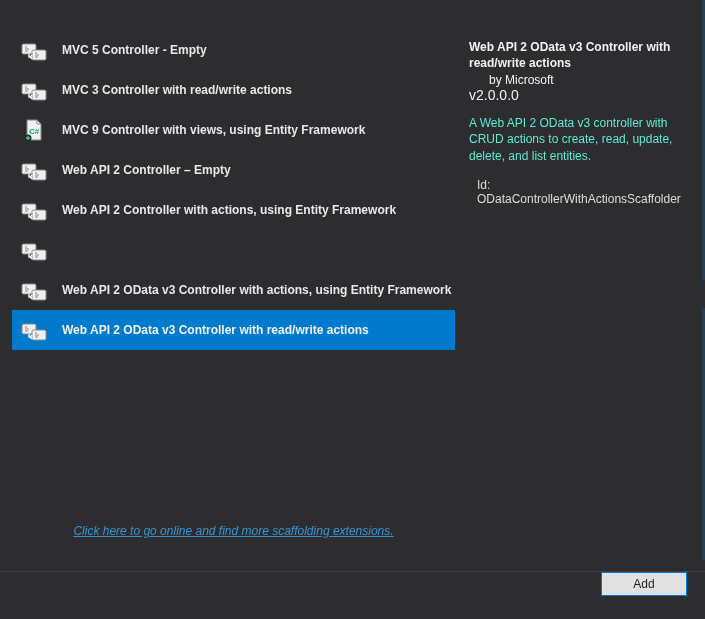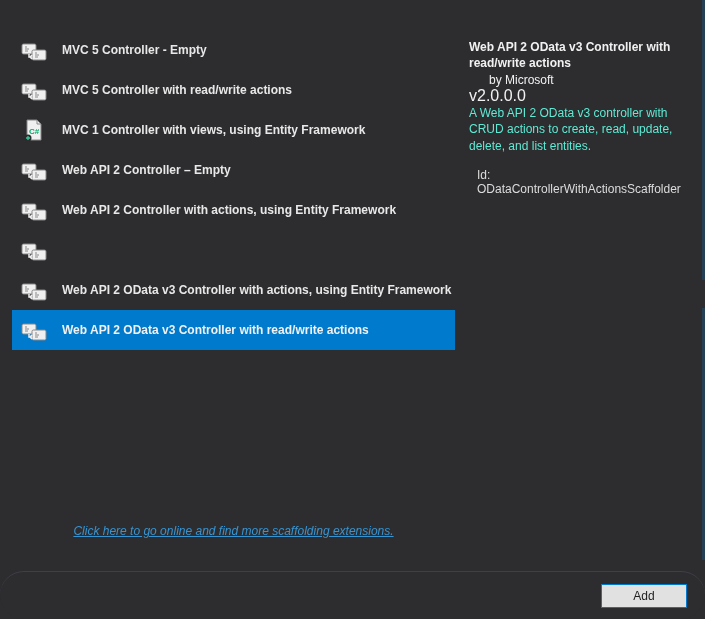--- a/index.html
+++ b/index.html
@@ -64,21 +64,22 @@
       font-size: 12px;
       line-height: 1.3;
       margin-bottom: 2px;
     }
     .detail-author {
       font-size: 12px;
       margin-bottom: 0;
       padding-left: 20px;
     }
     .detail-version {
-      font-size: 16px;
+      font-size: 14px;
+      margin-bottom: 12px;
     }
     .detail-desc {
       font-size: 12px;
       line-height: 1.35;
       margin-bottom: 14px;
       color: #5eead4;
     }
     .detail-id {
       font-size: 12px;
       color: #dcdcdc;
@@ -98,25 +99,24 @@
     }
     .button-bar {
       position: absolute;
       bottom: 0;
       left: 0;
       right: 0;
       height: 48px;
       background: #2d2d30;
       border-top: 1px solid #3f3f46;
       display: flex;
-      align-items: center;
+      align-items: flex-start;
       justify-content: flex-end;
       padding-right: 18px;
       gap: 8px;
-      border-radius: 24px;
     }
     .btn {
       min-width: 86px;
       height: 24px;
       background: #e1e1e1;
       color: #1e1e1e;
       border: 1px solid #adadad;
       font-family: inherit;
       font-size: 12px;
       cursor: pointer;
@@ -159,33 +159,33 @@
           <span class="icon">
             <svg width="26" height="26" viewBox="0 0 26 26">
     <rect x="1" y="7" width="14" height="10" rx="1.5" fill="#f0f0f0" stroke="#888" stroke-width="1"></rect>
     <path d="M4 10 L6 10 M4 12 L8 12 M4 14 L7 14" stroke="#888" stroke-width="1"></path>
     <rect x="11" y="13" width="14" height="10" rx="1.5" fill="#f0f0f0" stroke="#888" stroke-width="1"></rect>
     <path d="M14 16 L16 16 M14 18 L18 18 M14 20 L17 20" stroke="#888" stroke-width="1"></path>
     <path d="M8 17 L8 20 L11 20" fill="none" stroke="#f0f0f0" stroke-width="1.5"></path>
     <path d="M9 20 L11 18 M9 20 L11 22" stroke="#f0f0f0" stroke-width="1.5" fill="none"></path>
   </svg>
           </span>
-          <span class="item-label">MVC 5 Controller with read/write actions</span>
+          <span class="item-label">MVC 3 Controller with read/write actions</span>
         </div>
         <div class="list-item">
           <span class="icon">
             <svg width="26" height="26" viewBox="0 0 26 26">
     <path d="M6 3 L16 3 L20 7 L20 23 L6 23 Z" fill="#f0f0f0" stroke="#888" stroke-width="1"></path>
     <path d="M16 3 L16 7 L20 7" fill="none" stroke="#888" stroke-width="1"></path>
     <text x="13" y="17" font-size="8" fill="#0a6" text-anchor="middle" font-weight="bold">C#</text>
     <circle cx="7" cy="21" r="3.5" fill="#2d2d30"></circle>
     <path d="M5 21 L9 21 M7 19 L7 23" stroke="#3c9" stroke-width="1.3"></path>
   </svg>
           </span>
-          <span class="item-label">MVC 1 Controller with views, using Entity Framework</span>
+          <span class="item-label">MVC 9 Controller with views, using Entity Framework</span>
         </div>
         <div class="list-item">
           <span class="icon">
             <svg width="26" height="26" viewBox="0 0 26 26">
     <rect x="1" y="7" width="14" height="10" rx="1.5" fill="#f0f0f0" stroke="#888" stroke-width="1"></rect>
     <path d="M4 10 L6 10 M4 12 L8 12 M4 14 L7 14" stroke="#888" stroke-width="1"></path>
     <rect x="11" y="13" width="14" height="10" rx="1.5" fill="#f0f0f0" stroke="#888" stroke-width="1"></rect>
     <path d="M14 16 L16 16 M14 18 L18 18 M14 20 L17 20" stroke="#888" stroke-width="1"></path>
     <path d="M8 17 L8 20 L11 20" fill="none" stroke="#f0f0f0" stroke-width="1.5"></path>
     <path d="M9 20 L11 18 M9 20 L11 22" stroke="#f0f0f0" stroke-width="1.5" fill="none"></path>

